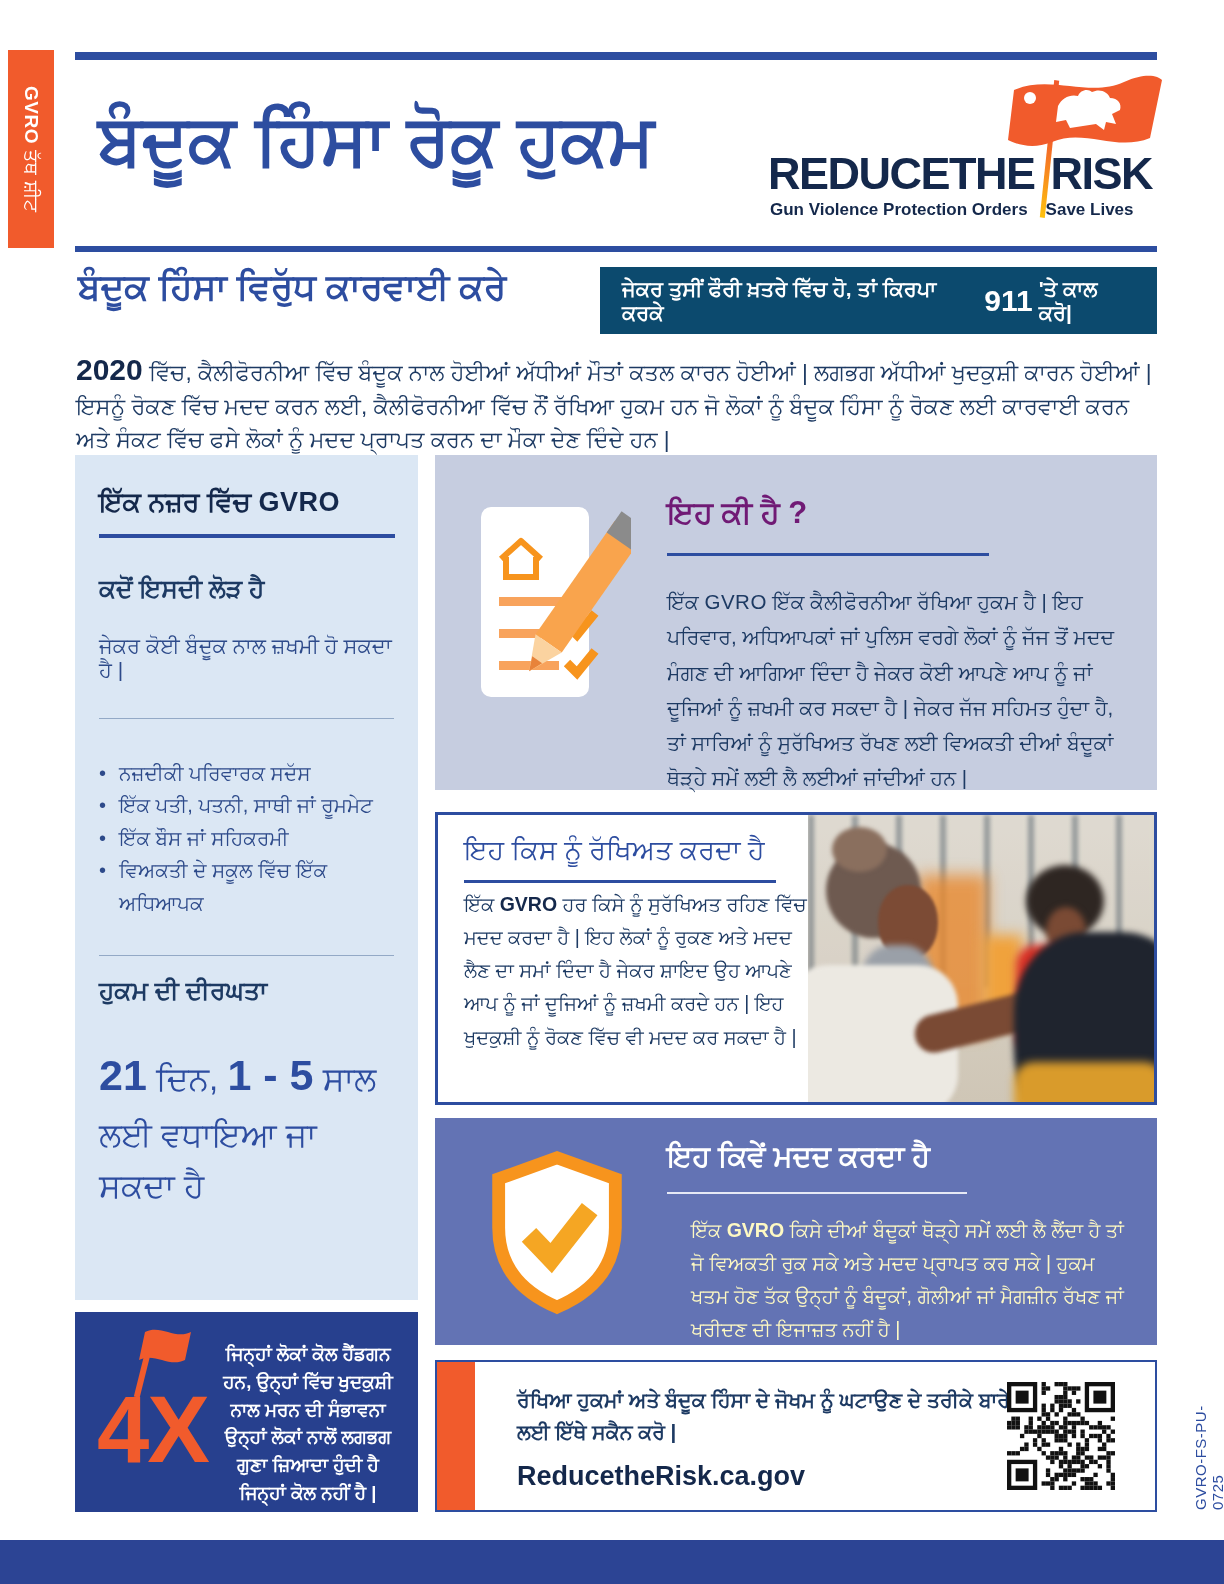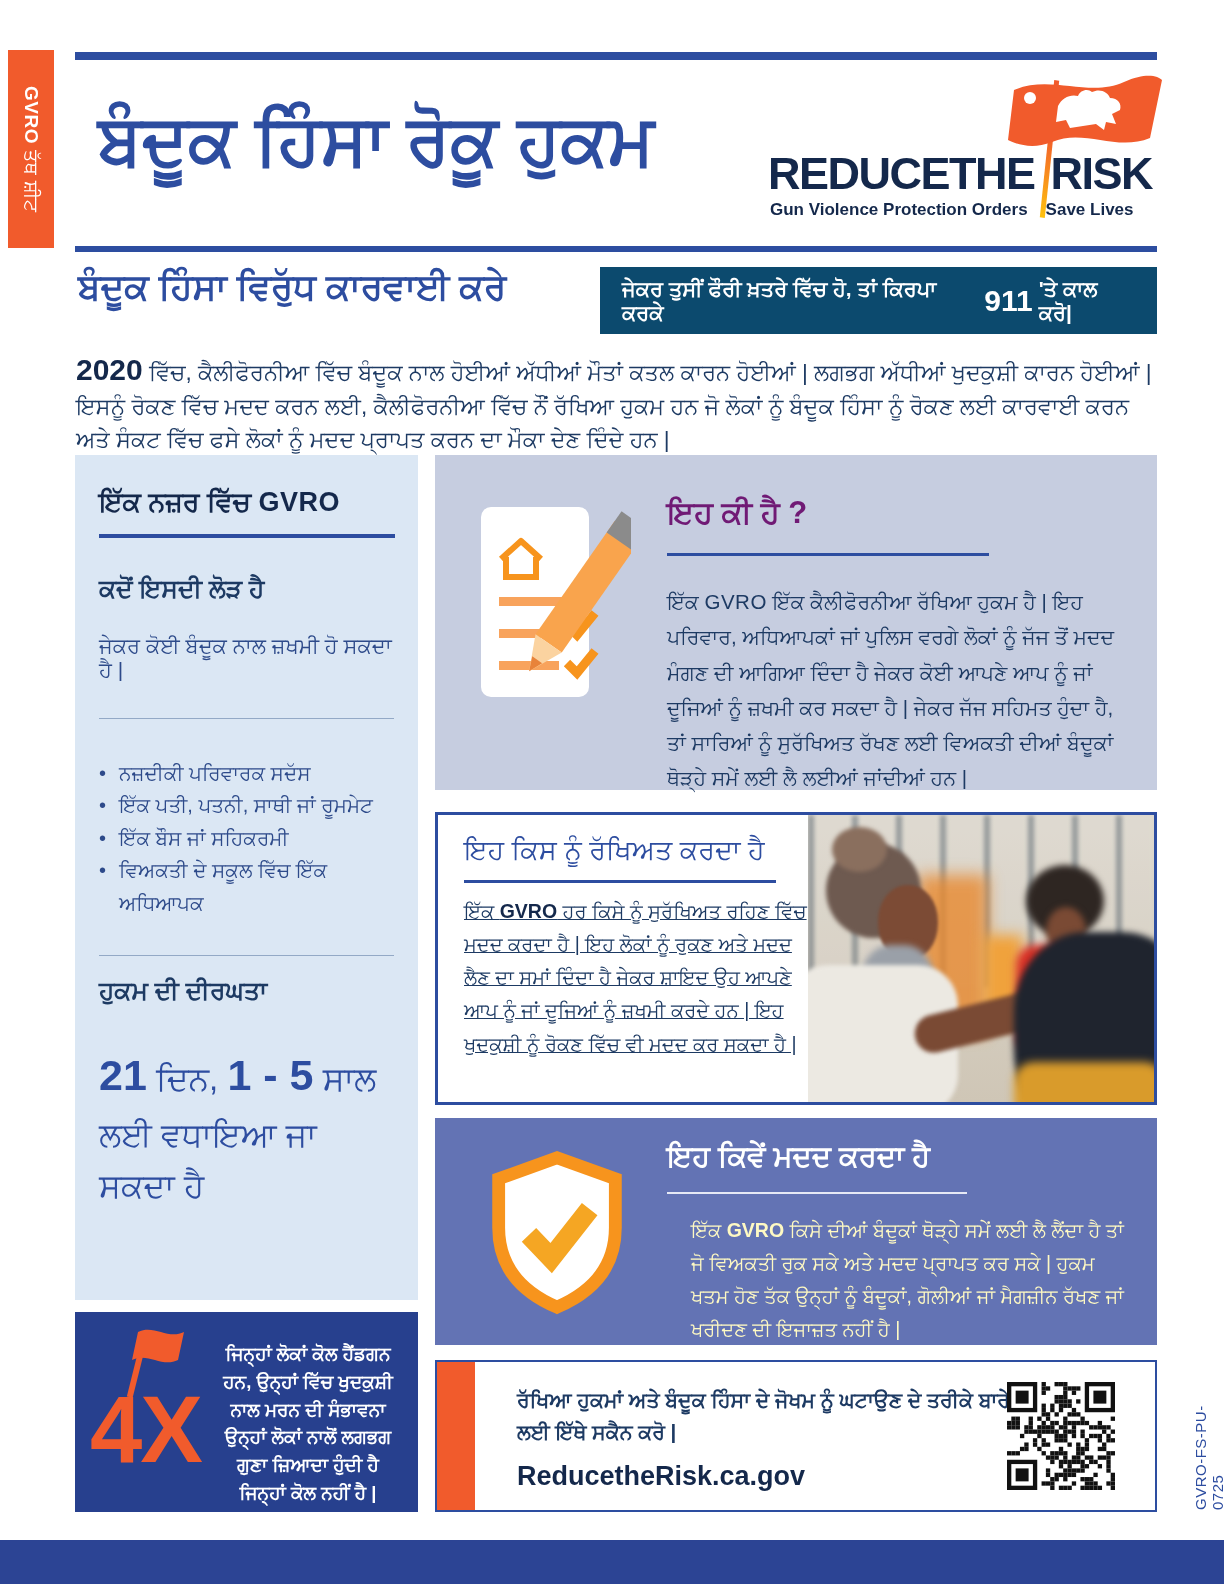--- a/index.html
+++ b/index.html
@@ -50,42 +50,42 @@
   .sb-list { margin-top:38px; list-style:none; }
   .sb-list li { position:relative; padding-left:20px; font-size:20px; color:#2d4a8a; line-height:1.62; }
   .sb-list li::before { content:"•"; position:absolute; left:0; color:#2d4a8a; }
   .sb-div.two { margin-top:36px; }
   .sb-h2.dur { margin-top:20px; }
   .sb-big { margin-top:36px; font-size:33px; color:#2d4da0; line-height:1.55; }
   .sb-big .num { font-size:43px; font-weight:800; }
 
   
   .stat-box { position:absolute; left:75px; top:1312px; width:343px; height:200px; background:#27408e; }
-  .stat-graphic { position:absolute; left:9px; top:14px; width:130px; height:172px; }
+  .stat-graphic { position:absolute; left:16px; top:14px; width:130px; height:172px; }
   .stat-flag { position:absolute; left:34px; top:0; width:78px; height:74px; }
   .stat-value { position:absolute; left:6px; top:50px; font-size:94px; font-weight:800; color:#f15b2c; letter-spacing:-2px; }
   .stat-text { position:absolute; right:14px; top:28px; width:192px; font-size:18.5px; color:#fff;
     line-height:1.5; text-align:center; font-weight:bold; }
 
   
   .what-box { position:absolute; left:435px; top:455px; width:722px; height:335px; background:#c6cde0; }
   .doc-icon { position:absolute; left:36px; top:44px; width:160px; height:210px; }
   .what-content { position:absolute; left:232px; top:40px; width:462px; }
   .box-h { font-size:31px; font-weight:bold; color:#701a75; }
   .box-rule { width:322px; height:3px; background:#2d4da0; margin-top:22px; }
   .what-body { margin-top:28px; font-size:20.5px; color:#1d3a63; line-height:1.72; }
   .gvro-b { font-weight:800; color:#14284b; }
   .gvro-lt { letter-spacing:0.5px; }
 
   .who-box { position:absolute; left:435px; top:812px; width:722px; height:293px; background:#fff;
     border:3px solid #2d4da0; }
   .who-content { position:absolute; left:26px; top:20px; width:348px; }
   .who-h { font-size:27px; font-weight:normal; color:#2d4da0; }
   .who-rule { width:312px; height:3px; background:#2d4da0; margin-top:14px; }
-  .who-body { margin-top:12px; font-size:19.5px; color:#1d3a63; line-height:1.7;text-decoration:underline; }
+  .who-body { margin-top:5px; font-size:19.5px; color:#1d3a63; line-height:1.7; }
 
   .photo { position:absolute; right:0; top:0; width:346px; height:287px; overflow:hidden;
     background:linear-gradient(#ddd8ce, #cfc6b6); }
   .ph-windows { position:absolute; inset:0 0 40% 0;
     background:repeating-linear-gradient(90deg, rgba(90,103,114,.55) 0 6px, rgba(230,228,220,.2) 6px 44px);
     filter:blur(2px); }
   .ph-orange1 { position:absolute; left:110px; top:60px; width:70px; height:160px; background:#e8892f;
     filter:blur(8px); opacity:.8; }
   .ph-orange2 { position:absolute; left:175px; top:120px; width:40px; height:90px; background:#f0a23c; filter:blur(7px); }
   .ph-afro { position:absolute; left:218px; top:50px; width:78px; height:72px; border-radius:50%;

